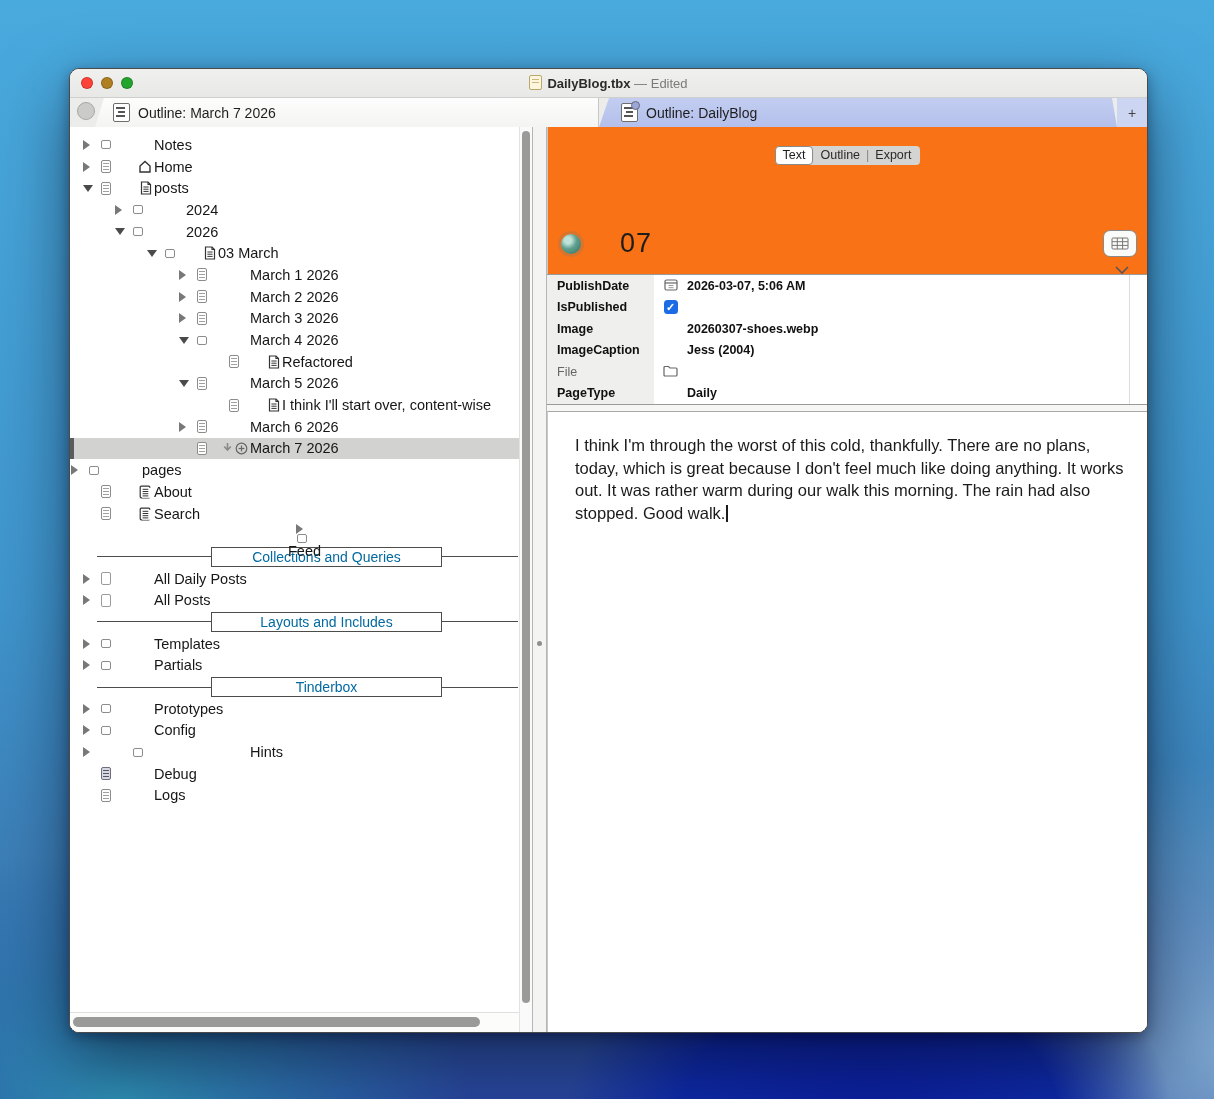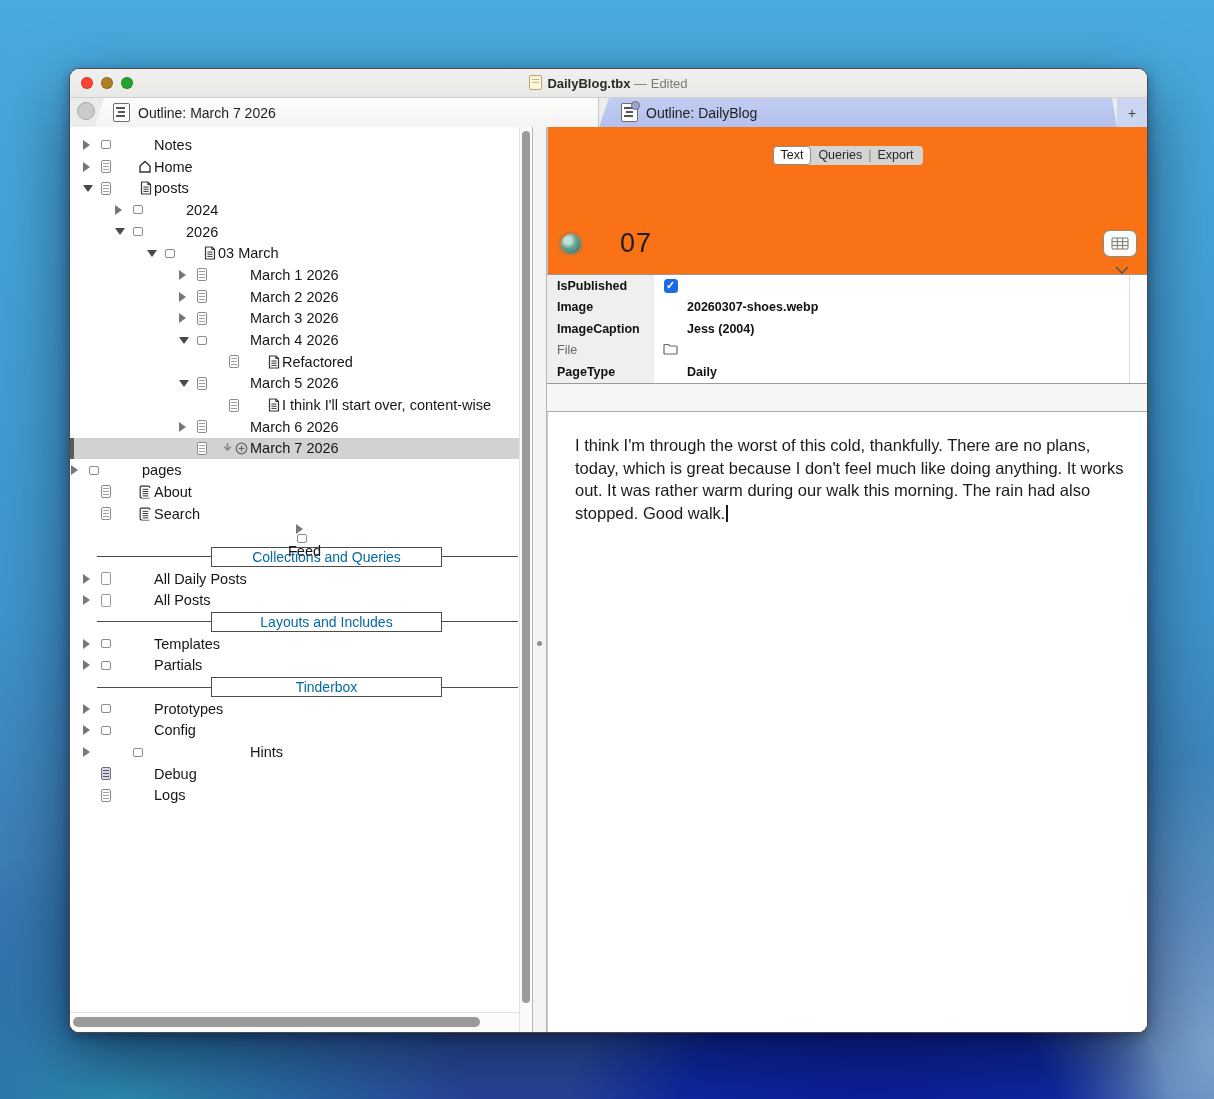--- a/index.html
+++ b/index.html
@@ -538,21 +538,21 @@
 
     <div class="divider">
       <span class="dot"></span>
     </div>
 
     <div class="rightpane">
       <div class="rheader">
         <div class="segment">
           <span class="seg-text">Text</span>
           <span class="seg-rest">
-            <span>Queries</span>
+            <span>Outline</span>
             <span class="bar">|</span>
             <span>Export</span>
           </span>
         </div>
         <span class="orb"></span>
         <div class="ntitle">07</div>
         <div class="gridbtn">
           <svg width="18" height="13" viewBox="0 0 18 13">
             <rect x="1" y="1" width="16" height="11" rx="1" fill="none" stroke="#777" stroke-width="1"></rect>
             <line x1="1" y1="4.7" x2="17" y2="4.7" stroke="#777" stroke-width="1"></line>
@@ -563,20 +563,32 @@
         </div>
         <div class="chev">
           <svg width="14" height="8" viewBox="0 0 14 8">
               <polyline points="1,1 7,7 13,1" fill="none" stroke="#555" stroke-width="1.6"></polyline>
             </svg>
         </div>
       </div>
 
       <div class="attrtable" id="attrtable">
         <div class="attr-right-line"></div>
+      <div class="arow">
+            <div class="acell-label">PublishDate</div>
+            <div class="acell-icon">
+              <span><svg width="14" height="13" viewBox="0 0 14 13">
+                  <rect x="1" y="2" width="12" height="10" rx="1.5" fill="none" stroke="#666" stroke-width="1.2"></rect>
+                  <line x1="1" y1="5" x2="13" y2="5" stroke="#666" stroke-width="1.2"></line>
+                  <line x1="4.5" y1="7.5" x2="9.5" y2="7.5" stroke="#999" stroke-width="1"></line>
+                  <line x1="4.5" y1="9.7" x2="9.5" y2="9.7" stroke="#999" stroke-width="1"></line>
+                </svg></span>
+            </div>
+            <div class="acell-value">2026-03-07, 5:06 AM</div>
+          </div>
           <div class="arow">
             <div class="acell-label">IsPublished</div>
             <div class="acell-icon">
               <div class="checkbox">✓</div>
             </div>
             <div class="acell-value"></div>
           </div>
           <div class="arow">
             <div class="acell-label">Image</div>
             <div class="acell-icon"></div>

